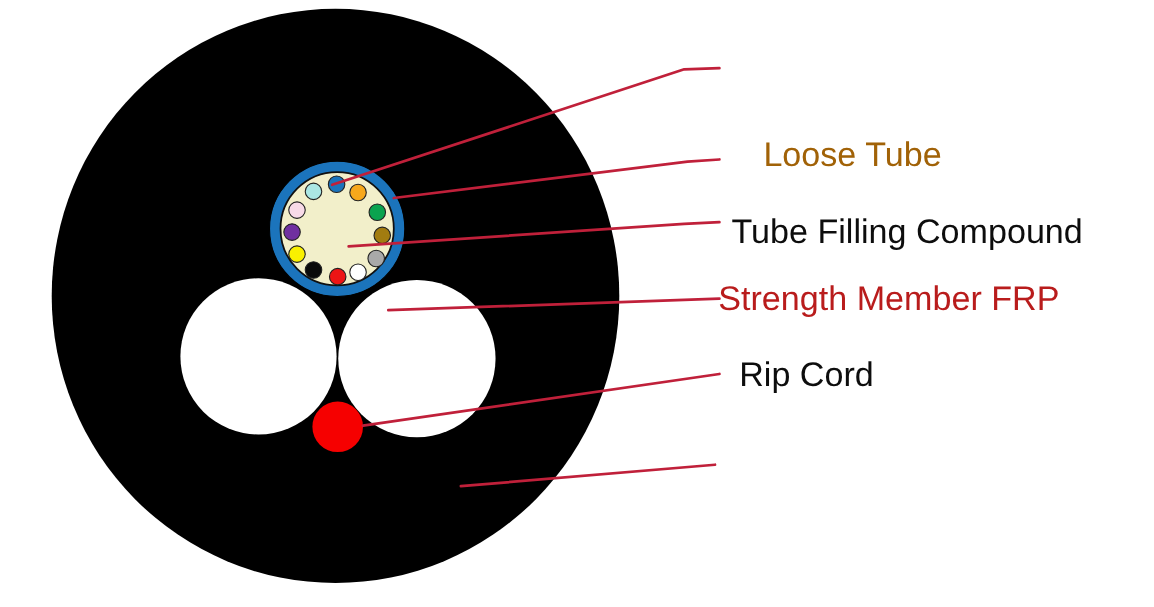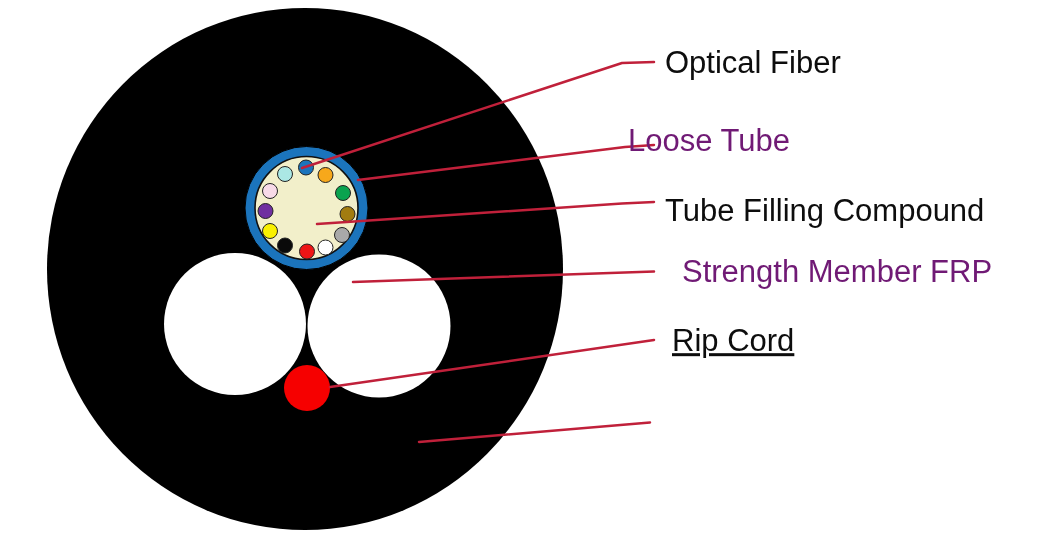--- a/index.html
+++ b/index.html
@@ -54,18 +54,17 @@
       <circle cx="270" cy="191" r="7.5" fill="#f8dae8" stroke="#222222" stroke-width="1"></circle>
       <circle cx="285" cy="174" r="7.5" fill="#abe7e4" stroke="#222222" stroke-width="1"></circle>
       <polyline points="302,168 622,63 654,62" fill="none" stroke="#c0203a" stroke-width="2.5" stroke-linecap="round" stroke-linejoin="round"></polyline>
       <polyline points="358,180 625,147 654,145" fill="none" stroke="#c0203a" stroke-width="2.5" stroke-linecap="round" stroke-linejoin="round"></polyline>
       <polyline points="317,224 622,203.5 654,202" fill="none" stroke="#c0203a" stroke-width="2.5" stroke-linecap="round" stroke-linejoin="round"></polyline>
       <polyline points="353,282 654,271.5" fill="none" stroke="#c0203a" stroke-width="2.5" stroke-linecap="round" stroke-linejoin="round"></polyline>
       <polyline points="330,387 654,340" fill="none" stroke="#c0203a" stroke-width="2.5" stroke-linecap="round" stroke-linejoin="round"></polyline>
       <polyline points="419,442 650,422.5" fill="none" stroke="#c0203a" stroke-width="2.5" stroke-linecap="round" stroke-linejoin="round"></polyline>
     </svg>
 
-  <div class="label" style="left: 665px; top: 63px; color: rgb(13, 13, 13);">Optical Fiber</div>
-  <div class="label" style="left: 628px; top: 140.5px; color: #701a75;">Loose Tube</div>
+  <div class="label" style="left: 694px; top: 140.5px; color: #a16207;">Loose Tube</div>
   <div class="label" style="left: 665px; top: 211px; color: rgb(13, 13, 13);">Tube Filling Compound</div>
-  <div class="label" style="left: 682px; top: 272px; color: #701a75;">Strength Member FRP</div>
-  <div class="label" style="left: 672px; top: 341px; color: rgb(13, 13, 13); text-decoration: underline;">Rip Cord</div>
+  <div class="label" style="left: 653px; top: 272px; color: #b91c1c;">Strength Member FRP</div>
+  <div class="label" style="left: 672px; top: 341px; color: rgb(13, 13, 13);">Rip Cord</div>
 </div>
 
 </body></html>

